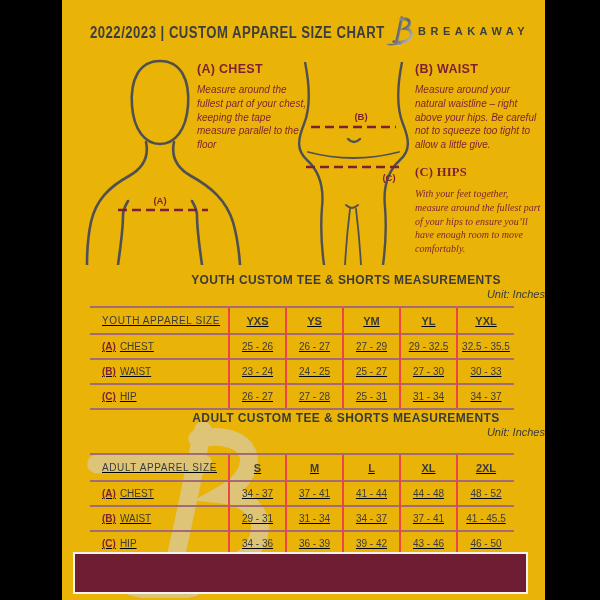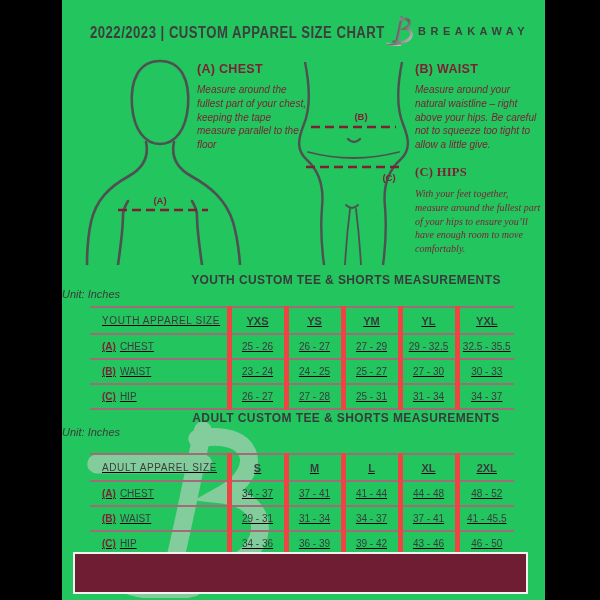--- a/index.html
+++ b/index.html
@@ -2,21 +2,21 @@
 <html><head>
 <meta charset="utf-8">
 <style>
   html,body{margin:0;padding:0;}
   body{
     width:600px;height:600px;background:#000;position:relative;overflow:hidden;
     font-family:"Liberation Sans", sans-serif;
   }
   .page{
     position:absolute;left:62px;top:0;width:483px;height:600px;
-    background:#22c55e;overflow:hidden;
+    background:#eab308;overflow:hidden;
   }
   
   .hdr-title{
     position:absolute;left:28px;top:24px;
     font-size:16px;font-weight:bold;color:#3d3e3e;letter-spacing:.6px;
     transform:scaleX(.82);transform-origin:left center;white-space:nowrap;
   }
   .logo{position:absolute;left:320px;top:14px;width:32px;height:32px;}
   .wordmark{
     position:absolute;left:356px;top:25px;
@@ -32,38 +32,38 @@
   .instr p{margin:0;font-size:10px;font-style:italic;line-height:1.38;white-space:pre-line;}
   .instr-chest{left:135px;top:62px;width:114px;}
   .instr-waist{left:353px;top:62px;width:122px;}
   .instr-hips{left:353px;top:165px;width:126px;font-family:Liberation Serif, serif;}
   
   .sec-title{
     position:absolute;left:0;width:568px;text-align:center;
     font-size:12px;font-weight:bold;color:#3a3b3b;letter-spacing:.4px;
   }
   .sec-unit{
-    position:absolute;left:0;width:483px;text-align:left;
+    position:absolute;left:0;width:483px;text-align:right;
     font-size:11px;font-style:italic;color:#3a3b3b;
   }
   
   .size-table{
     position:absolute;left:28px;width:424px;
     border-collapse:collapse;table-layout:fixed;z-index:2;text-decoration:underline;
   }
   .size-table col.c-label{width:139px;}
   .size-table col.c-val{width:57px;}
   .size-table td{
     border-top:2px solid #a26b77;height:23px;
     font-size:10px;color:#3a3b3b;text-align:center;padding:0;background:transparent;
   }
   .size-table tr.head td{height:25px;font-weight:bold;font-size:11px;}
   .size-table tr.head td.lbl{font-weight:normal;font-size:10px;letter-spacing:.6px;}
   .size-table td.lbl{text-align:left;padding-left:12px;}
-  .size-table td + td{border-left:5px solid #ef4444;}
+  .size-table td + td{border-left:2px solid #ef4444;}
   .size-table tr.last td{border-bottom:2px solid #a26b77;}
   .size-table .key{color:#7e1f34;font-weight:bold;margin-right:4px;}
   
   .footer-bar{
     position:absolute;left:11px;top:552px;width:451px;height:38px;
     background:#6f1d33;border:2px solid #f3f2f0;z-index:3;
   }
   .watermark{position:absolute;left:6px;top:408px;width:225px;height:190px;z-index:0;opacity:.55;}
   .z1{z-index:1;}
 </style>

